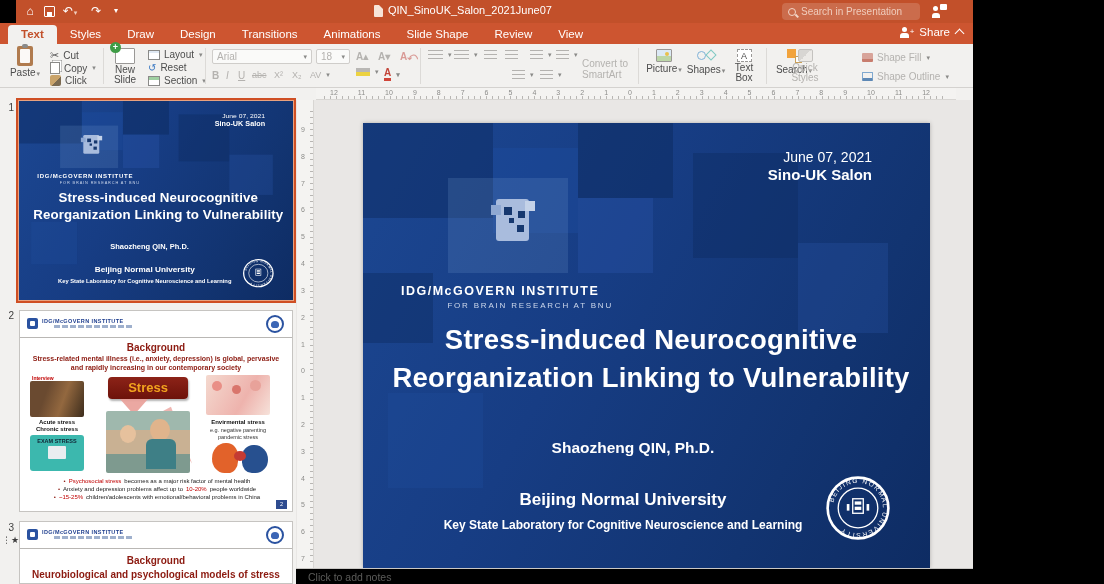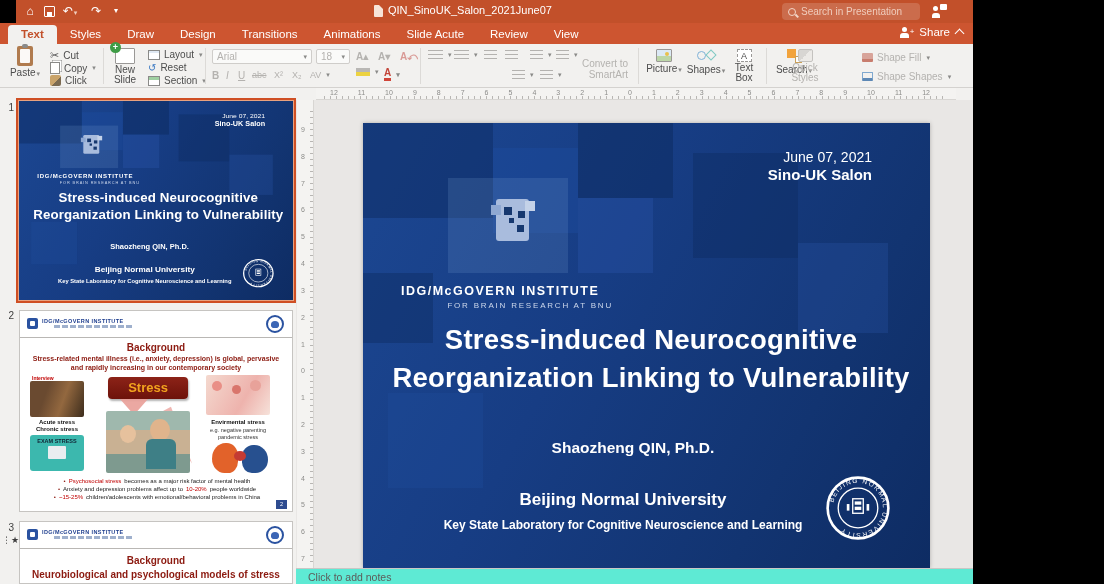--- a/index.html
+++ b/index.html
@@ -80,21 +80,21 @@
   
   .canvas{position:absolute;left:296px;top:100px;width:677px;height:468px;background:#e9e7e5}
   .h-ruler{position:absolute;left:316px;top:88px;width:640px;height:12px;background:#f4f3f1;border-bottom:1px solid #d8d6d3}
   .h-ruler .nums{position:absolute;left:14px;top:1px;width:600px;display:flex;justify-content:space-between;font-size:7px;color:#8c8c8a}
   .h-ruler .ticks{position:absolute;left:8px;bottom:0;width:620px;height:3px;background:repeating-linear-gradient(90deg,#b8b6b3 0 1px,transparent 1px 6px)}
   .v-ruler{position:absolute;left:297px;top:100px;width:17px;height:468px;background:#f4f3f1;border-right:1px solid #d8d6d3}
   .v-ruler .nums{position:absolute;left:0;top:26px;width:12px;height:436px;display:flex;flex-direction:column;justify-content:space-between;align-items:center;font-size:7px;color:#8c8c8a}
   .v-ruler .ticks{position:absolute;right:0;top:6px;height:456px;width:3px;background:repeating-linear-gradient(0deg,#b8b6b3 0 1px,transparent 1px 6px)}
 
   
-  .notesbar{position:absolute;left:296px;top:568px;width:677px;height:16px;background:#5eead4;border-top:1px solid #c9c7c4;font-size:10.5px;color:#5c5c5a;padding:2px 0 0 12px}
+  .notesbar{position:absolute;left:296px;top:568px;width:677px;height:16px;background:#000000;border-top:1px solid #c9c7c4;font-size:10.5px;color:#5c5c5a;padding:2px 0 0 12px}
 
   
   .thumb-panel{position:absolute;left:0;top:88px;width:296px;height:496px;background:#f2f1ef}
   .thumb-num{position:absolute;font-size:10px;color:#3c3c3c;width:12px;text-align:right}
   .thumb-frame{position:absolute;left:19px;width:274px;background:#fff;overflow:hidden}
   .sel{outline:2px solid #cf4f24;outline-offset:1px;box-shadow:0 0 0 1px #e8a17f}
   .thumb-star{position:absolute;font-size:9px;color:#3c3c3c}
 
   
   .slide1-inner{position:absolute;left:0;top:0;width:567px;height:445px;overflow:hidden;color:#fff;
@@ -169,21 +169,21 @@
       </div>
     </div>
 
     <div class="tabrow">
         <div class="tab active">Text</div>
         <div class="tab">Styles</div>
         <div class="tab">Draw</div>
         <div class="tab">Design</div>
         <div class="tab">Transitions</div>
         <div class="tab">Animations</div>
-        <div class="tab">Slide Acute</div>
+        <div class="tab">Slide Shape</div>
         <div class="tab">Review</div>
         <div class="tab">View</div>
       </div>
     <div class="share-area">
       <span class="share-person">
           <span class="hd"></span>
           <span class="bd"></span>
           <span class="pl">+</span>
         </span>
       <span>Share</span>
@@ -297,21 +297,21 @@
           <span class="align-l"></span>
         </div>
       <div class="rsm" style="left:512px;top:26px">
           <span class="mini-ic"></span>
           <span class="drop">▾</span>
         </div>
       <div class="rsm" style="left:540px;top:26px">
           <span class="mini-ic"></span>
           <span class="drop">▾</span>
         </div>
-      <div class="rsm dis" style="left:582px;top:14px;text-align:right;display:block;line-height:11px">
+      <div class="rsm dis" style="left:582px;top:14px;text-align:left;display:block;line-height:11px">
         <span>Convert to</span><br><span>SmartArt</span>
       </div>
       <div class="rdiv" style="left:638px"></div>
 
       <div class="rbtn-big" style="left:645px;width:38px">
         <div class="pic-ic"></div>
         <div class="lbl"><span>Picture</span><span class="drop">▾</span></div>
       </div>
       <div class="rbtn-big" style="left:686px;width:40px">
         <div class="shapes-ic">
@@ -337,21 +337,21 @@
         <div class="qstyle-ic"></div>
         <div class="lbl" style="line-height:10px"><span>Quick</span><br><span>Styles</span></div>
       </div>
       <div class="rsm dis" style="left:862px;top:8px">
           <span class="fill-ic"></span>
           <span>Shape Fill</span>
           <span class="drop">▾</span>
         </div>
       <div class="rsm dis" style="left:862px;top:27px">
           <span class="outl-ic"></span>
-          <span>Shape Shapes</span>
+          <span>Shape Outline</span>
           <span class="drop">▾</span>
         </div>
     </div>
 
     <div class="canvas"></div>
     <div class="h-ruler">
       <div class="ticks"></div>
       <div class="nums">
           <span>12</span>
           <span>11</span>

